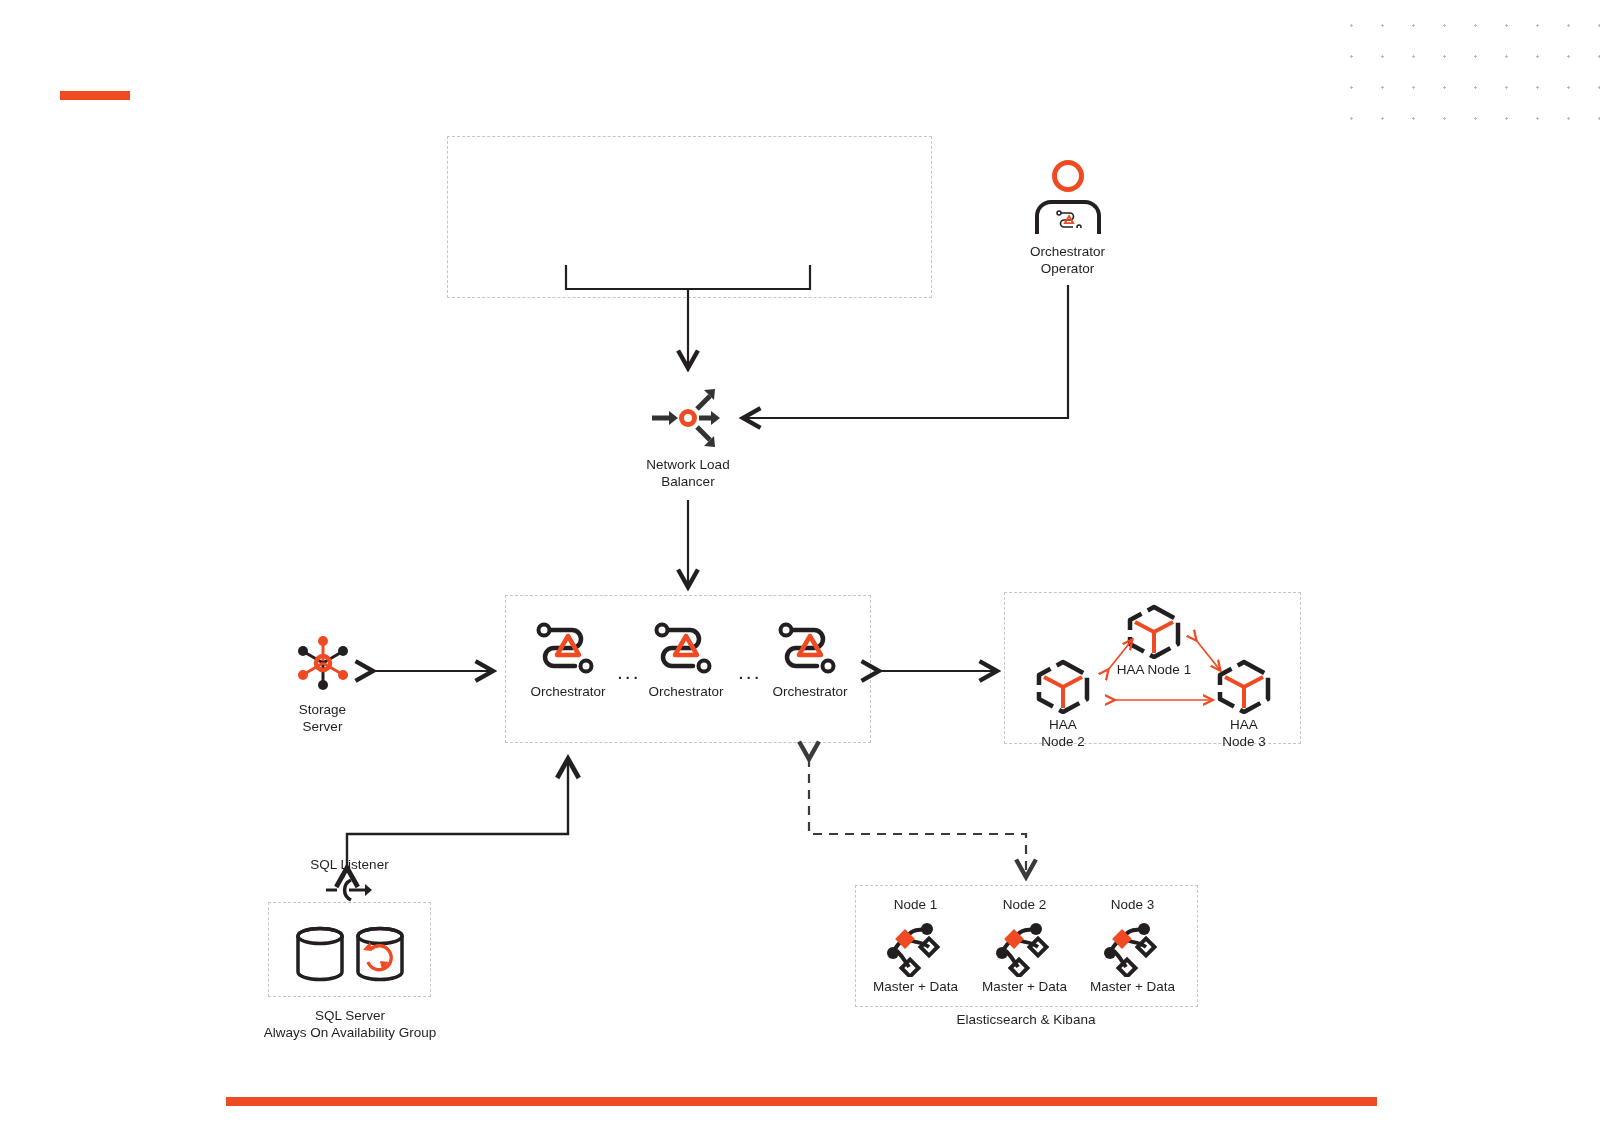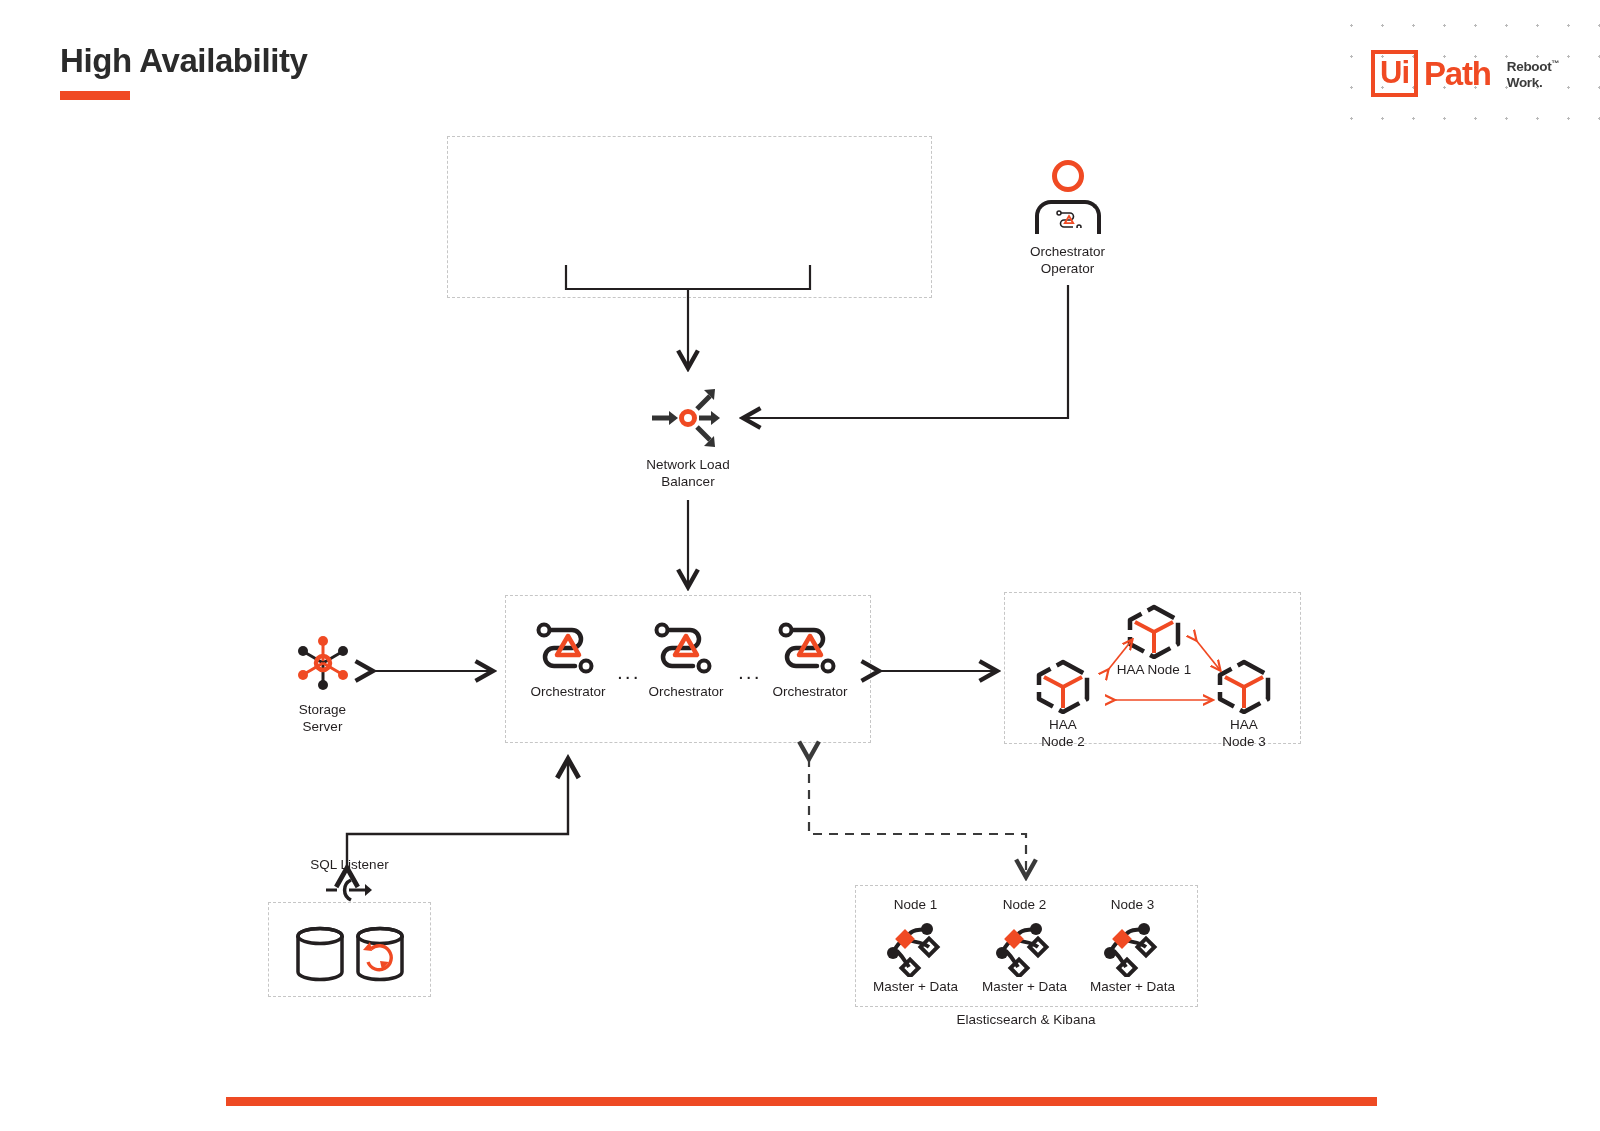--- a/index.html
+++ b/index.html
@@ -120,32 +120,23 @@
   .ellipsis{
     position:absolute;font-size:21px;color:#231f20;letter-spacing:2px;
     font-family:"Liberation Sans", sans-serif;
   }
 </style>
 </head>
 <body>
 
 <div class="canvas">
 
-  <div class="page-title">High Availability</div>
   <div class="title-rule"></div>
 
   <div class="logo-dots"></div>
-  <div class="logo">
-    <span class="logo-ui">Ui</span>
-    <span class="logo-path">Path</span>
-    <span class="logo-tag">
-      <span>Reboot</span><sup>™</sup><br>
-      <span>Work.</span>
-    </span>
-  </div>
 
   <div class="group grp-clients"></div>
   <div class="group grp-orch"></div>
   <div class="group grp-haa"></div>
   <div class="group grp-sql"></div>
   <div class="group grp-es"></div>
 
 
 
   <div class="node" style="left:1001px;top:160px;width:133px;">
@@ -299,20 +290,24 @@
         <ellipse cx="89" cy="11" rx="22" ry="7.5" fill="#fff" stroke="#231f20" stroke-width="3.5"></ellipse>
         <path d="M67 11 V47 a22 7.5 0 0 0 44 0 V11" fill="#fff" stroke="#231f20" stroke-width="3.5"></path>
         <ellipse cx="89" cy="11" rx="22" ry="7.5" fill="none" stroke="#231f20" stroke-width="3.5"></ellipse>
         <path d="M80 24 a12 12 0 1 1 -3 13" fill="none" stroke="#f04a23" stroke-width="3.4"></path>
         <path d="M79 17 l2 9 l-9 -1 z" fill="#f04a23"></path>
         <path d="M91 45 l-2 -9 l9 1 z" fill="#f04a23"></path>
       </g>
     </svg>
   </div>
 
+  <div class="node" style="left:230px;top:1008px;width:240px;">
+    <div class="caption two">SQL Server</div>
+    <div class="caption two">Always On Availability Group</div>
+  </div>
 
   <div class="node" style="left:868px;top:897px;width:95px;">
     <div class="caption">Node 1</div>
     <svg class="icon" style="margin-top:4px;" width="66" height="60" viewBox="0 0 66 60">
       <path d="M22 22 C30 10 36 14 42 12" fill="none" stroke="#231f20" stroke-width="4"></path>
       <path d="M22 22 C32 26 38 24 46 30" fill="none" stroke="#231f20" stroke-width="4"></path>
       <path d="M22 22 C14 26 12 32 10 36" fill="none" stroke="#231f20" stroke-width="4"></path>
       <path d="M14 34 C20 40 22 44 26 50" fill="none" stroke="#231f20" stroke-width="4"></path>
       <rect x="15" y="15" width="14" height="14" transform="rotate(45 22 22)" fill="#f04a23"></rect>
       <circle cx="44" cy="12" r="6" fill="#231f20"></circle>

